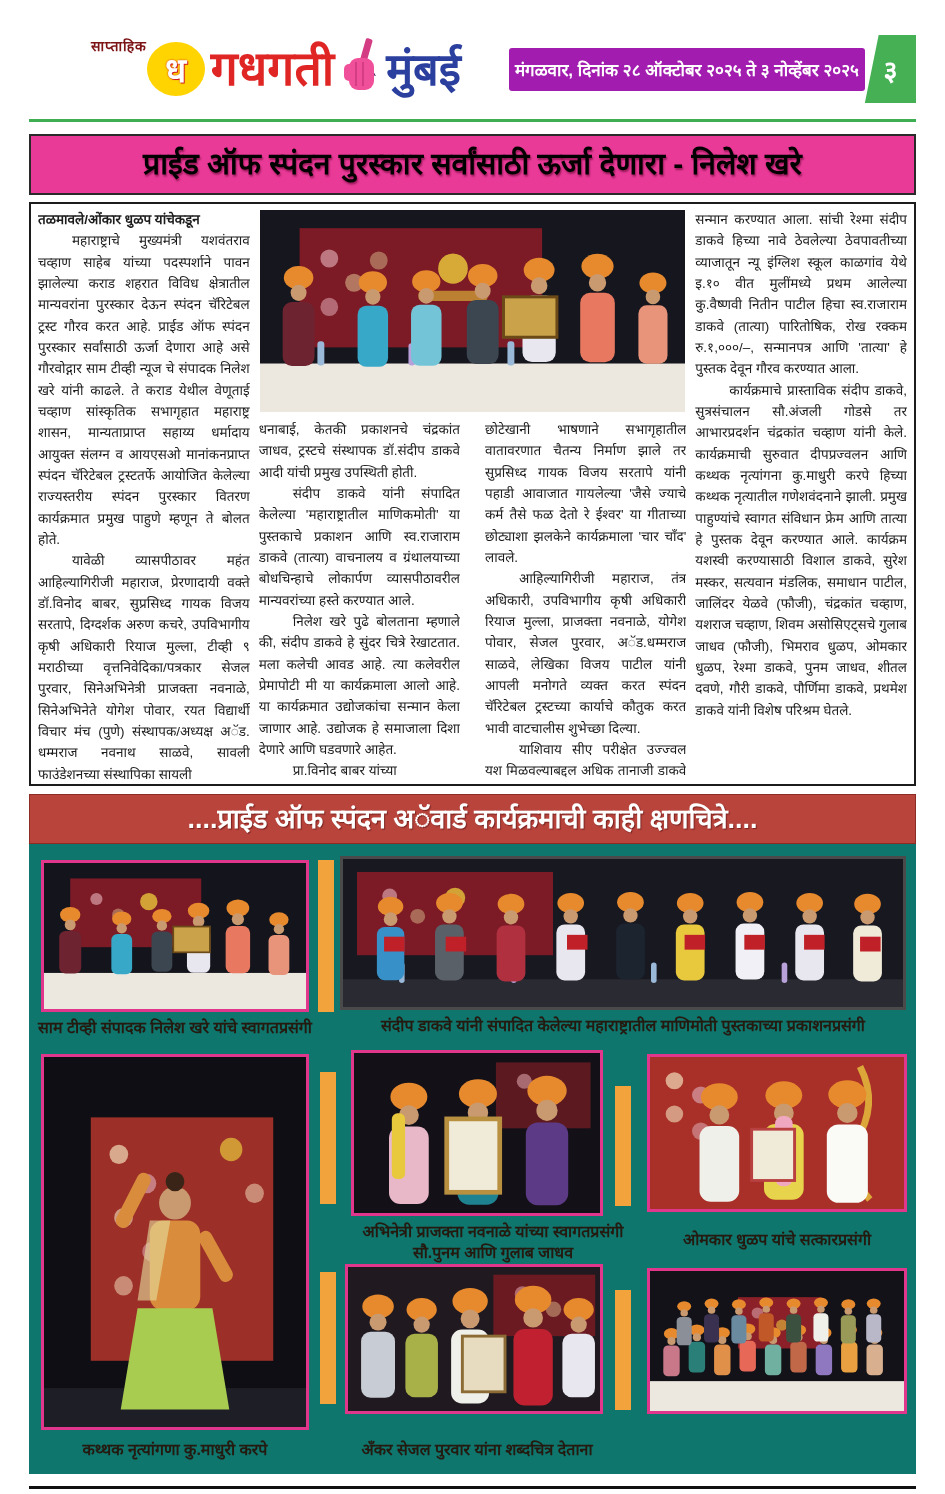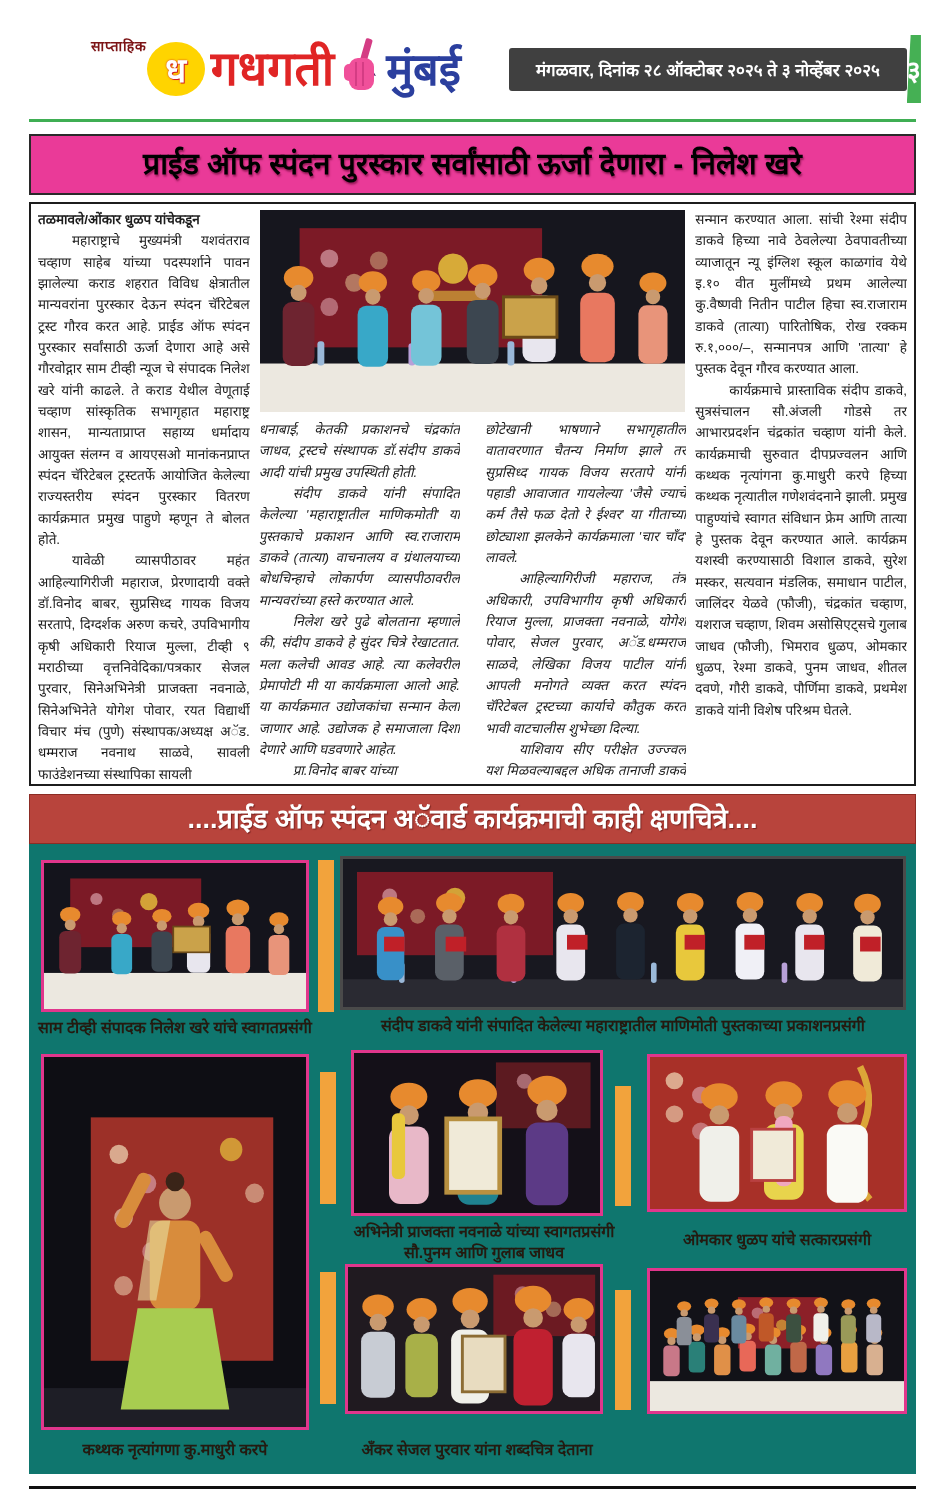--- a/index.html
+++ b/index.html
@@ -11,40 +11,40 @@
   .masthead{margin-top:26px;height:86px;display:flex;align-items:center;}
   .logo{display:flex;flex-direction:row;}
   .weekly{font-size:14px;font-weight:bold;color:#7c1416;margin-left:62px;letter-spacing:1px;}
   .logo-row{display:flex;align-items:center;gap:2px;}
   .dha-badge{width:58px;height:54px;background:#ffd400;border-radius:50%;display:inline-flex;
              align-items:center;justify-content:center;color:#fff;font-size:34px;font-weight:bold;
              text-shadow:0 0 2px #d42020,1px 1px 0 #d42020;}
   .logo-name{color:#e02525;font-size:48px;font-weight:bold;line-height:1;margin-left:4px;}
   .logo-city{color:#2b3f9e;font-size:45px;font-weight:bold;line-height:1;}
   .fist{display:inline-block;margin:0 2px;}
-  .date-box{background:#404040;color:#fff;font-weight:bold;font-size:17px;padding:10px 27px;
+  .date-box{background:#a21caf;color:#fff;font-weight:bold;font-size:17px;padding:10px 6px;
             border-radius:3px;margin-left:48px;white-space:nowrap;}
   .page-num{margin-left:auto;width:62px;height:68px;background:#45b054;color:#fff;font-size:27px;
             font-weight:bold;display:flex;align-items:center;justify-content:center;
             clip-path:polygon(27% 0,100% 0,100% 100%,0 100%);}
   .green-line{border-top:3px solid #3fae53;margin:7px 0 12px;}
 
   
   .headline{border:2px solid #2a2a2a;background:#ea3a98;color:#000000;text-align:center;
             font-size:30px;font-weight:bold;padding:6px 4px 10px;
             text-shadow:1px 2px 2px rgba(90,0,40,.55);}
 
   
   .article{border:2px solid #1c1c1c;margin-top:7px;height:584px;display:flex;gap:9px;
            padding:5px 7px;box-sizing:border-box;background:#fff;}
   .article .col{flex:1;overflow:hidden;}
   .article .mid{flex:2.02;display:flex;flex-direction:column;overflow:hidden;}
   .main-photo{height:202px;margin:1px 1px 7px;background:#16161e;}
   .main-photo svg{width:100%;height:100%;display:block;}
-  .mid-cols{flex:1;display:flex;gap:25px;overflow:hidden;font-style:italic;}
+  .mid-cols{flex:1;display:flex;gap:25px;overflow:hidden;}
   .mid-cols .col{flex:1;}
   .article p{margin:0;text-align:justify;font-size:13.5px;line-height:1.58;color:#1c1c1c;}
   .article p.indent{text-indent:34px;}
   .byline{font-weight:bold;}
 
   
   .photos-banner{margin-top:8px;background:#b8443c;border:1px solid #8c2c24;color:#fff;
                  text-align:center;font-size:27px;font-weight:bold;height:48px;line-height:48px;
                  text-shadow:1px 1px 1px rgba(60,0,0,.5);}
   .photos{position:relative;height:630px;background:#0f766e;}
@@ -57,21 +57,21 @@
 
   .p-a{left:12px;top:16px;width:268px;height:152px;}
   .cap-a{left:0;top:174px;width:292px;}
   .div-1{left:289px;top:16px;width:16px;height:152px;}
   .p-b{left:311px;top:12px;width:566px;height:154px;}
   .cap-b{left:311px;top:172px;width:566px;}
   .p-dancer{left:12px;top:210px;width:268px;height:376px;}
   .cap-dancer{left:0;top:596px;width:292px;}
   .div-2{left:291px;top:228px;width:16px;height:132px;}
   .p-c{left:322px;top:206px;width:252px;height:166px;}
-  .cap-c{left:307px;top:378px;width:296px;}
+  .cap-c{left:316px;top:378px;width:296px;}
   .div-3{left:586px;top:242px;width:16px;height:120px;}
   .p-d{left:618px;top:210px;width:260px;height:158px;}
   .cap-d{left:610px;top:386px;width:276px;}
   .div-4{left:291px;top:428px;width:16px;height:132px;}
   .p-e{left:316px;top:420px;width:258px;height:150px;}
   .div-5{left:586px;top:446px;width:16px;height:120px;}
   .p-f{left:618px;top:424px;width:260px;height:146px;}
   .cap-e{left:300px;top:596px;width:296px;}
   .cap-f{left:610px;top:596px;width:276px;}
 

